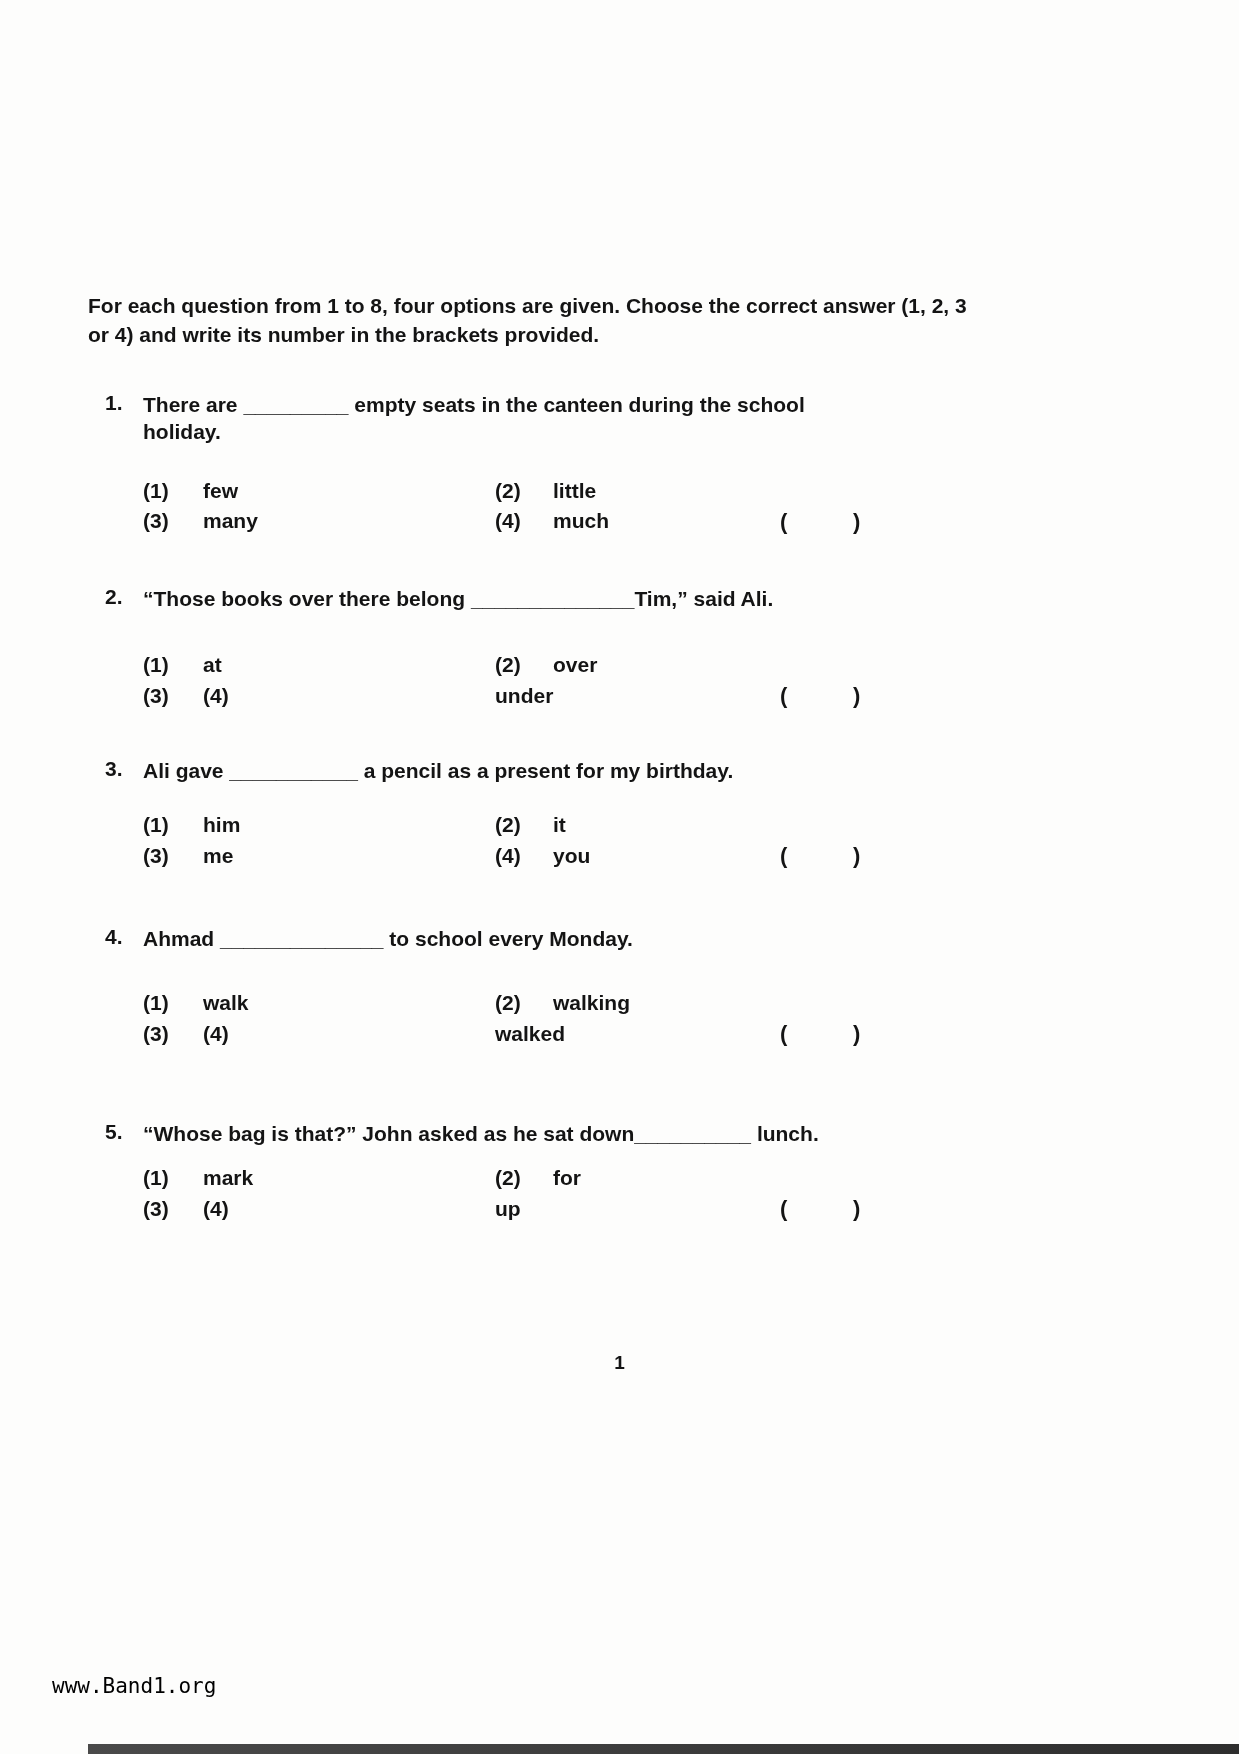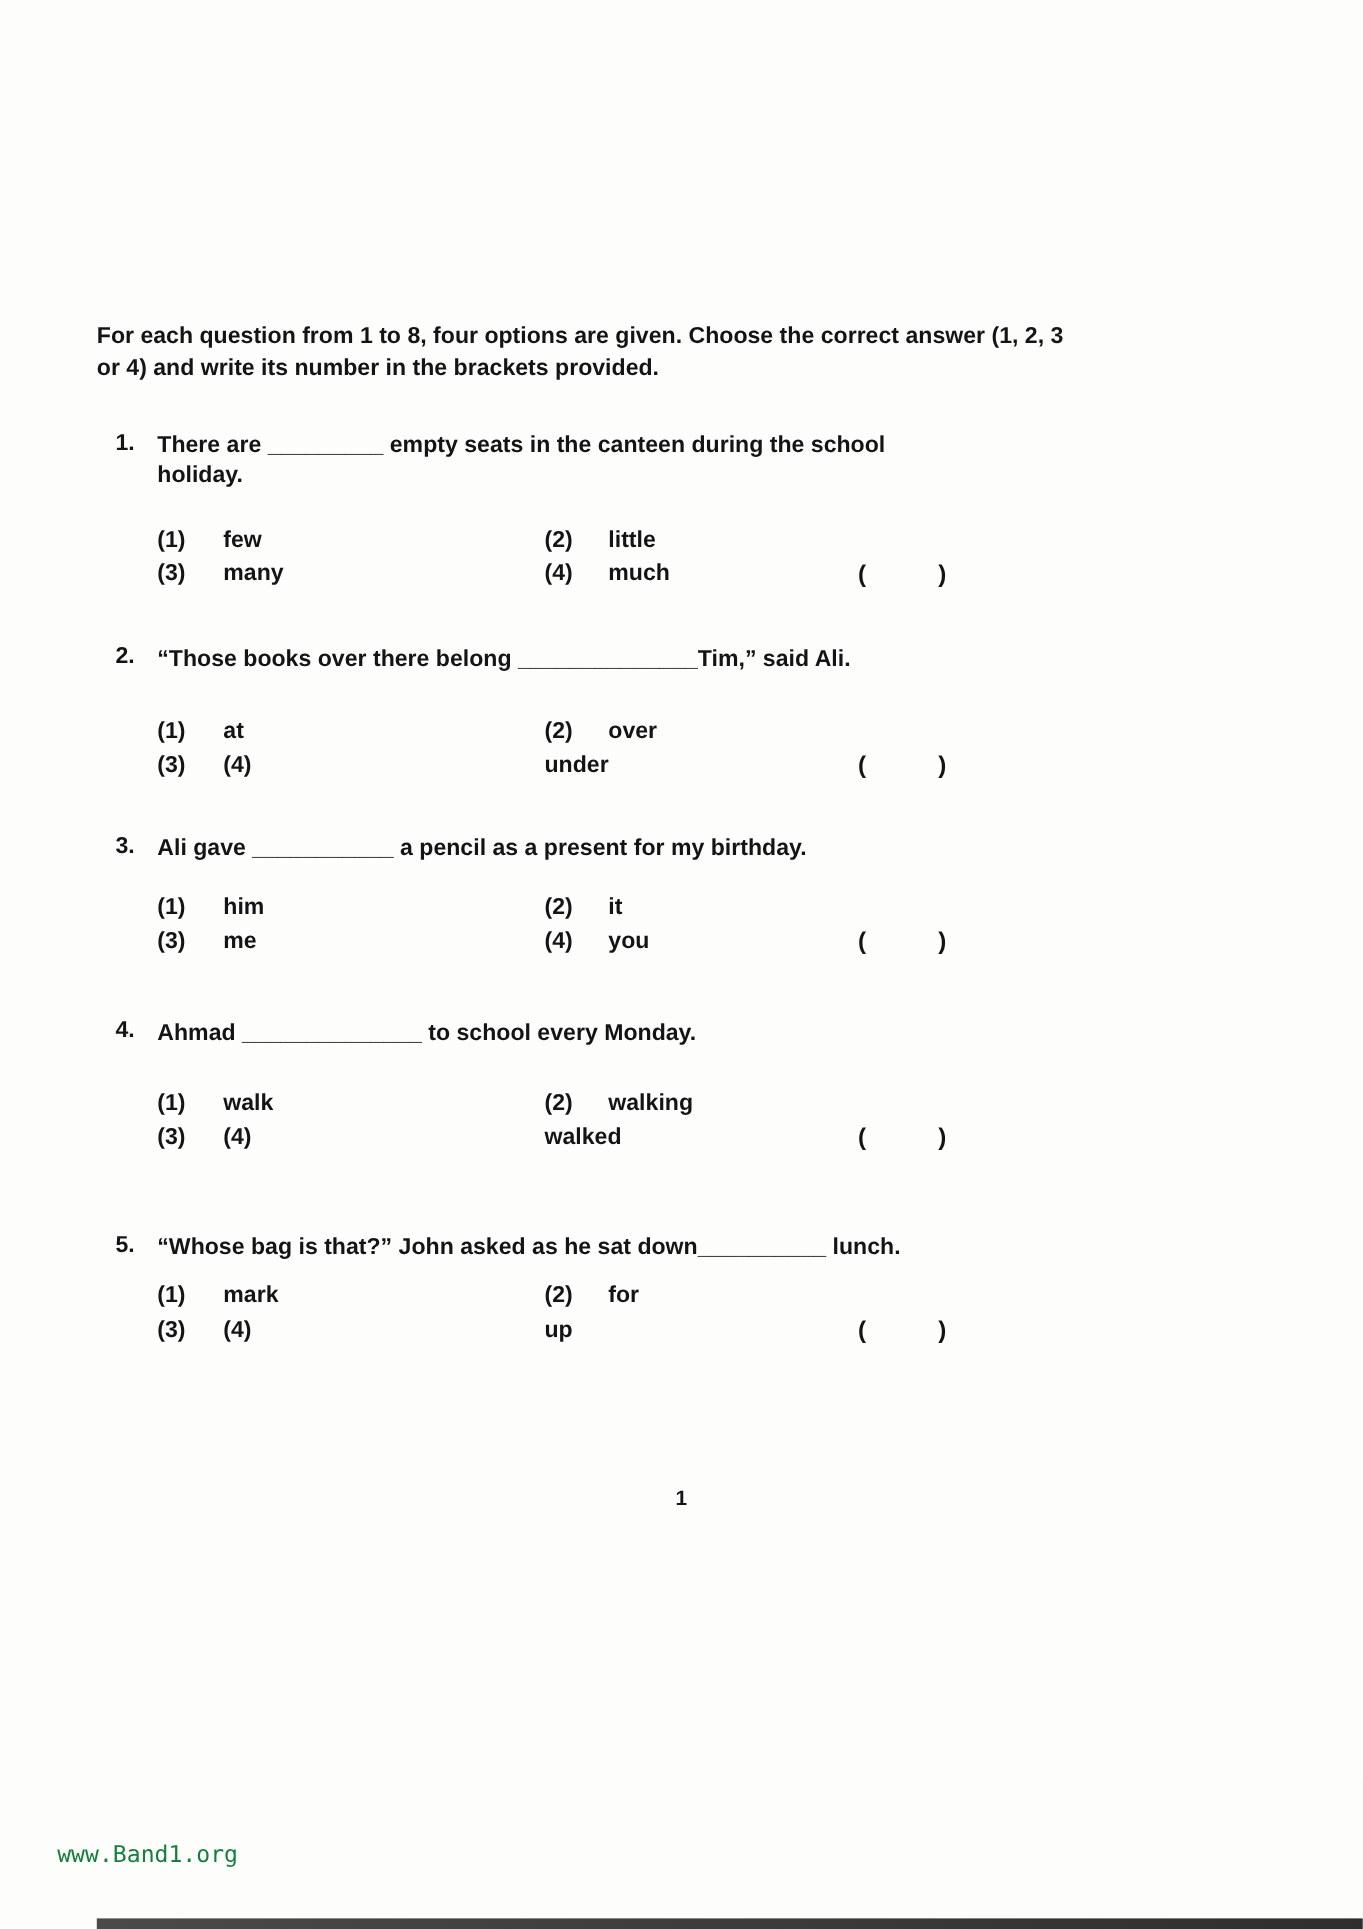--- a/index.html
+++ b/index.html
@@ -71,21 +71,21 @@
     text-align: center;
     font-size: 19px;
     font-weight: 600;
   }
   .footer-url {
     position: absolute;
     left: 52px;
     top: 1674px;
     font-family: "DejaVu Sans Mono", monospace;
     font-size: 21px;
-    color: #15803d;
+    color: #000000;
   }
   .scan-bottom-bar {
     position: absolute;
     left: 88px;
     right: 0;
     bottom: 0;
     height: 10px;
     background: linear-gradient(to right, #4a4a4a, #2e2e2e);
   }
   

